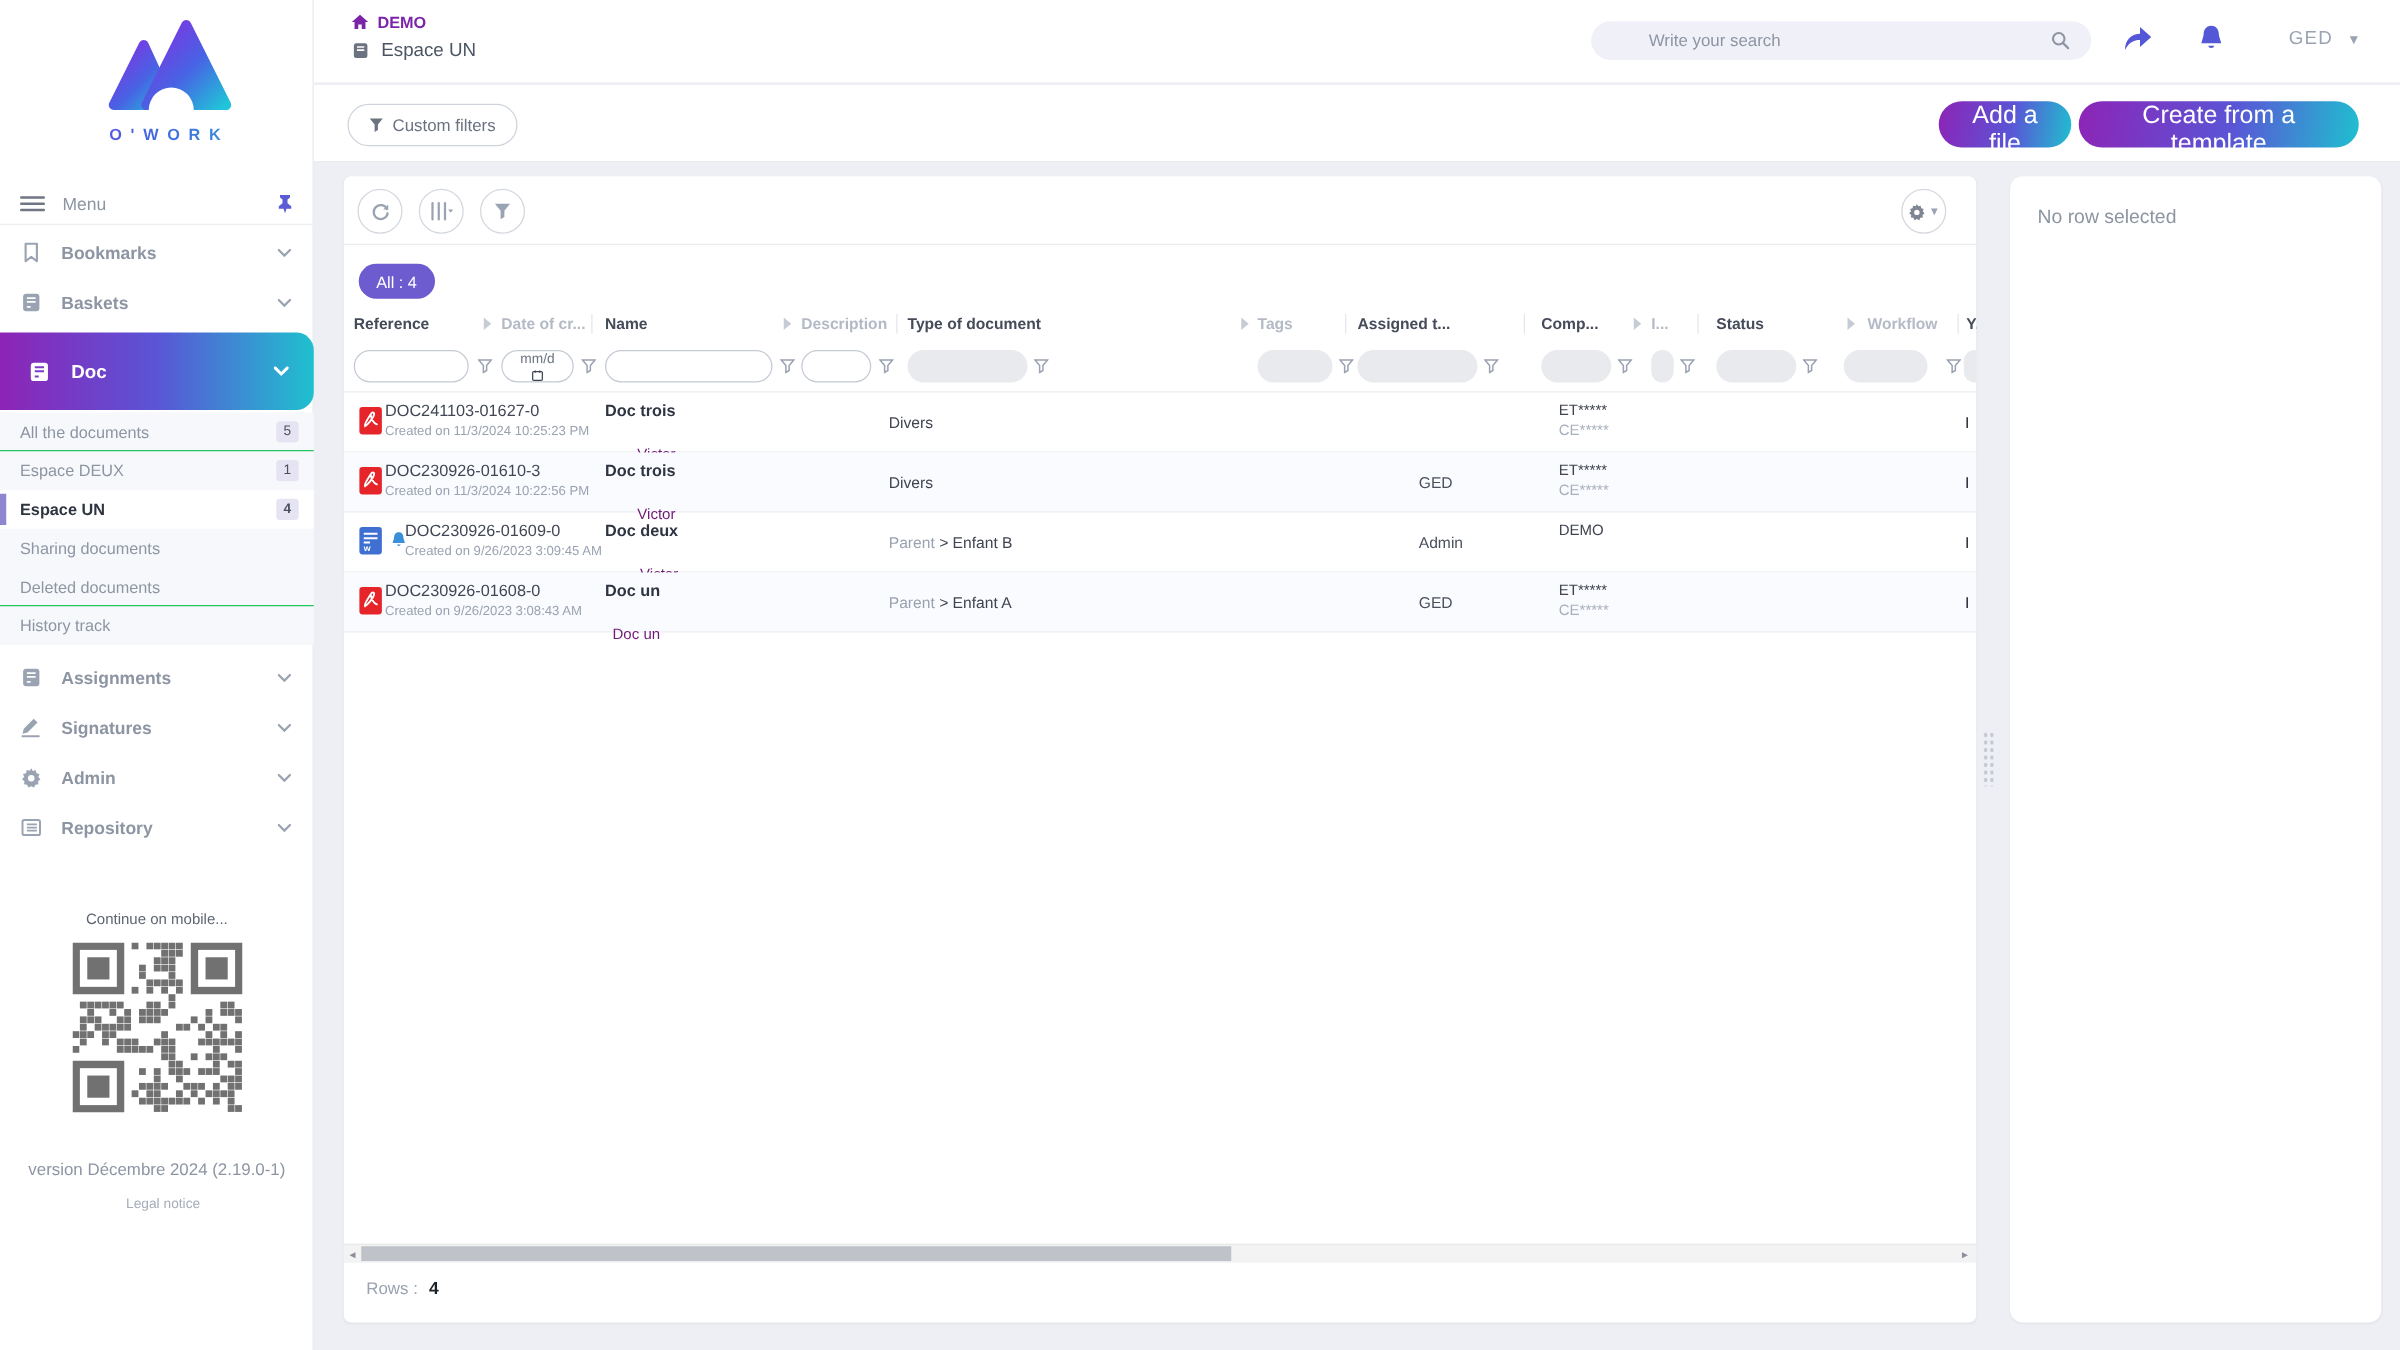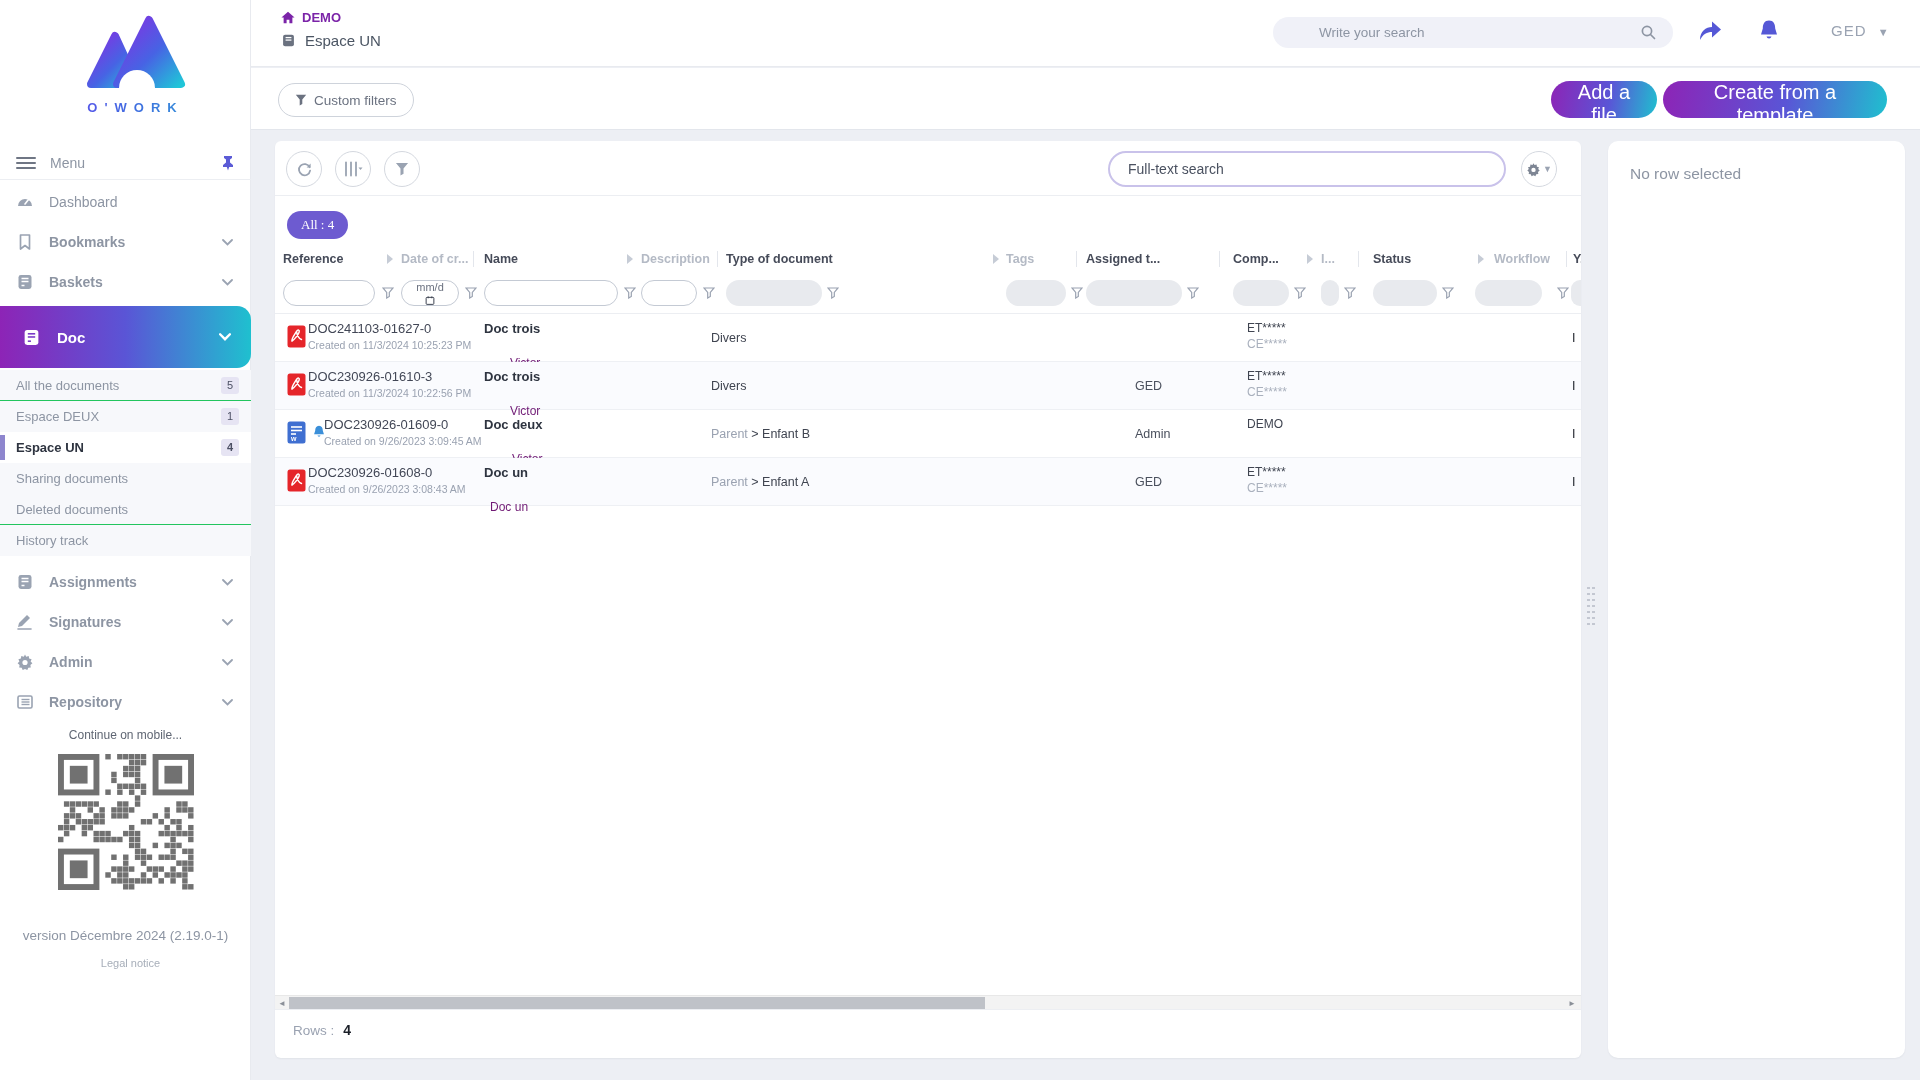--- a/index.html
+++ b/index.html
@@ -58,21 +58,21 @@
   
   .content { position:absolute; left:251px; top:130px; width:1669px; height:950px; }
   .main-card { position:absolute; left:24px; top:11px; width:1306px; height:917px; background:#fff; border-radius:6px; box-shadow:0 1px 2px rgba(40,50,70,.06); overflow:hidden; }
   .toolbar { position:relative; height:55px; border-bottom:1px solid #eceef2; }
   .circ { position:absolute; top:10px; width:36px; height:36px; border:1px solid #d4d8df; border-radius:50%; background:#fff; display:flex; align-items:center; justify-content:center; cursor:pointer; }
   .circ.c1 { left:11px; } .circ.c2 { left:60px; } .circ.c3 { left:109px; }
   .ft-search { position:absolute; left:833px; top:10px; width:398px; height:36px; border:2px solid #c9c2ea; border-radius:18px; padding:0 18px; font-size:14px; color:#3c4250; font-family:inherit; outline:none; background:#fff; }
   .ft-search::placeholder { color:#4a5160; }
   .gear-btn { left:1246px; }
   .gear-btn .caret { font-size:9px; color:#9aa3b2; margin-left:2px; }
-  .tabrow { position:relative; height:48px;font-family:Liberation Serif, serif; }
+  .tabrow { position:relative; height:48px; }
   .tab-pill { position:absolute; left:12px; top:15px; height:28px; padding:0 14px; background:#6d5bd0; border-radius:14px; color:#fff; font-size:13px; display:flex; align-items:center; cursor:pointer; }
 
   .hdr-row { position:relative; height:30px; }
   .h { position:absolute; top:50%; transform:translateY(-50%); font-size:12.5px; font-weight:700; color:#464b59; white-space:nowrap; cursor:pointer; }
   .h.muted { color:#b4bac5; }
   .sep { position:absolute; top:7px; width:1px; height:16px; background:#e3e6ec; }
   .arr { position:absolute; top:50%; transform:translateY(-50%); width:0; height:0; border-left:6px solid #c6ccd6; border-top:5px solid transparent; border-bottom:5px solid transparent; cursor:pointer; }
   .h-ref{left:8px}.a1{left:112px}.h-date{left:126px}.s1{left:198px}.h-name{left:209px}.a2{left:352px}.h-desc{left:366px}.s2{left:442px}.h-type{left:451px}.a3{left:718px}.h-tags{left:731px}.s3{left:801px}.h-asg{left:811px}.s4{left:944px}.h-comp{left:958px}.a4{left:1032px}.h-i{left:1046px}.s5{left:1083px}.h-status{left:1098px}.a5{left:1203px}.h-wf{left:1219px}.s6{left:1291px}.h-y{left:1298px}
 
   .flt-row { position:relative; height:40px; border-bottom:1px solid #eceef2; }
@@ -157,27 +157,20 @@
             <line x1="1" y1="12" x2="19" y2="12"></line>
           </g>
       </svg>
       <span class="mlabel">Menu</span>
       <svg width="14" height="16" viewBox="0 0 14 16">
         <path d="M3 1 h8 v2 l-2 1.5 v3 l3 2.5 v2 H8.2 L7 15.5 5.8 12 H2 v-2 l3-2.5 v-3 L3 3 Z" fill="#5b5bd6"></path>
       </svg>
     </div>
 
     <nav class="nav">
-      <div class="nav-item plain">
-        <svg class="nicon" viewBox="0 0 18 18">
-          <path d="M2 13 a7 7 0 0 1 14 0 Z" fill="#9aa3b2"></path>
-          <line x1="9" y1="11" x2="12.5" y2="6.5" stroke="#fff" stroke-width="1.6" stroke-linecap="round"></line>
-        </svg>
-        <span class="nlabel">Dashboard</span>
-      </div>
       <div class="nav-item">
         <svg class="nicon" viewBox="0 0 18 18">
           <path d="M4.5 2 h9 v14 l-4.5-3.5 L4.5 16 Z" fill="none" stroke="#9aa3b2" stroke-width="1.7" stroke-linejoin="round"></path>
         </svg>
         <span class="nlabel">Bookmarks</span>
         <svg width="11" height="7" viewBox="0 0 11 7">
             <polyline points="1,1 5.5,5.5 10,1" fill="none" stroke="#9aa3b2" stroke-width="1.8" stroke-linecap="round"></polyline>
           </svg>
       </div>
       <div class="nav-item">
@@ -523,21 +516,20 @@
                 <line x1="13" y1="1.5" x2="13" y2="14.5"></line>
             </g>
             <path d="M15.5 6.5 h4 l-2 2.6 Z" fill="#9aa3b2"></path>
           </svg>
         </div>
         <div class="circ c3">
           <svg width="14" height="14" viewBox="0 0 12 12">
             <path d="M0.8 0.8 H11.2 L7.3 5.6 V10 L4.7 11.5 V5.6 Z" fill="#9aa3b2"></path>
           </svg>
         </div>
-        <input class="ft-search" type="text" placeholder="Full-text search" style="">
         <div class="circ gear-btn" style="top:10px">
           <svg width="15" height="15" viewBox="0 0 18 18">
             <path d="M9 1.5 l1.2 2.2 2.5-.6 .4 2.5 2.5 .6 -1 2.3 1.8 1.8 -2 1.6 .4 2.5 -2.5 .3 -1 2.3 -2.3-1.1 -2.3 1.1 -1-2.3 -2.5-.3 .4-2.5 -2-1.6 1.8-1.8 -1-2.3 2.5-.6 .4-2.5 2.5 .6 Z" fill="#7e8694"></path>
             <circle cx="9" cy="9.5" r="2.6" fill="#fff"></circle>
           </svg>
           <span class="caret">▼</span>
         </div>
       </div>
 
       <div class="tabrow">

